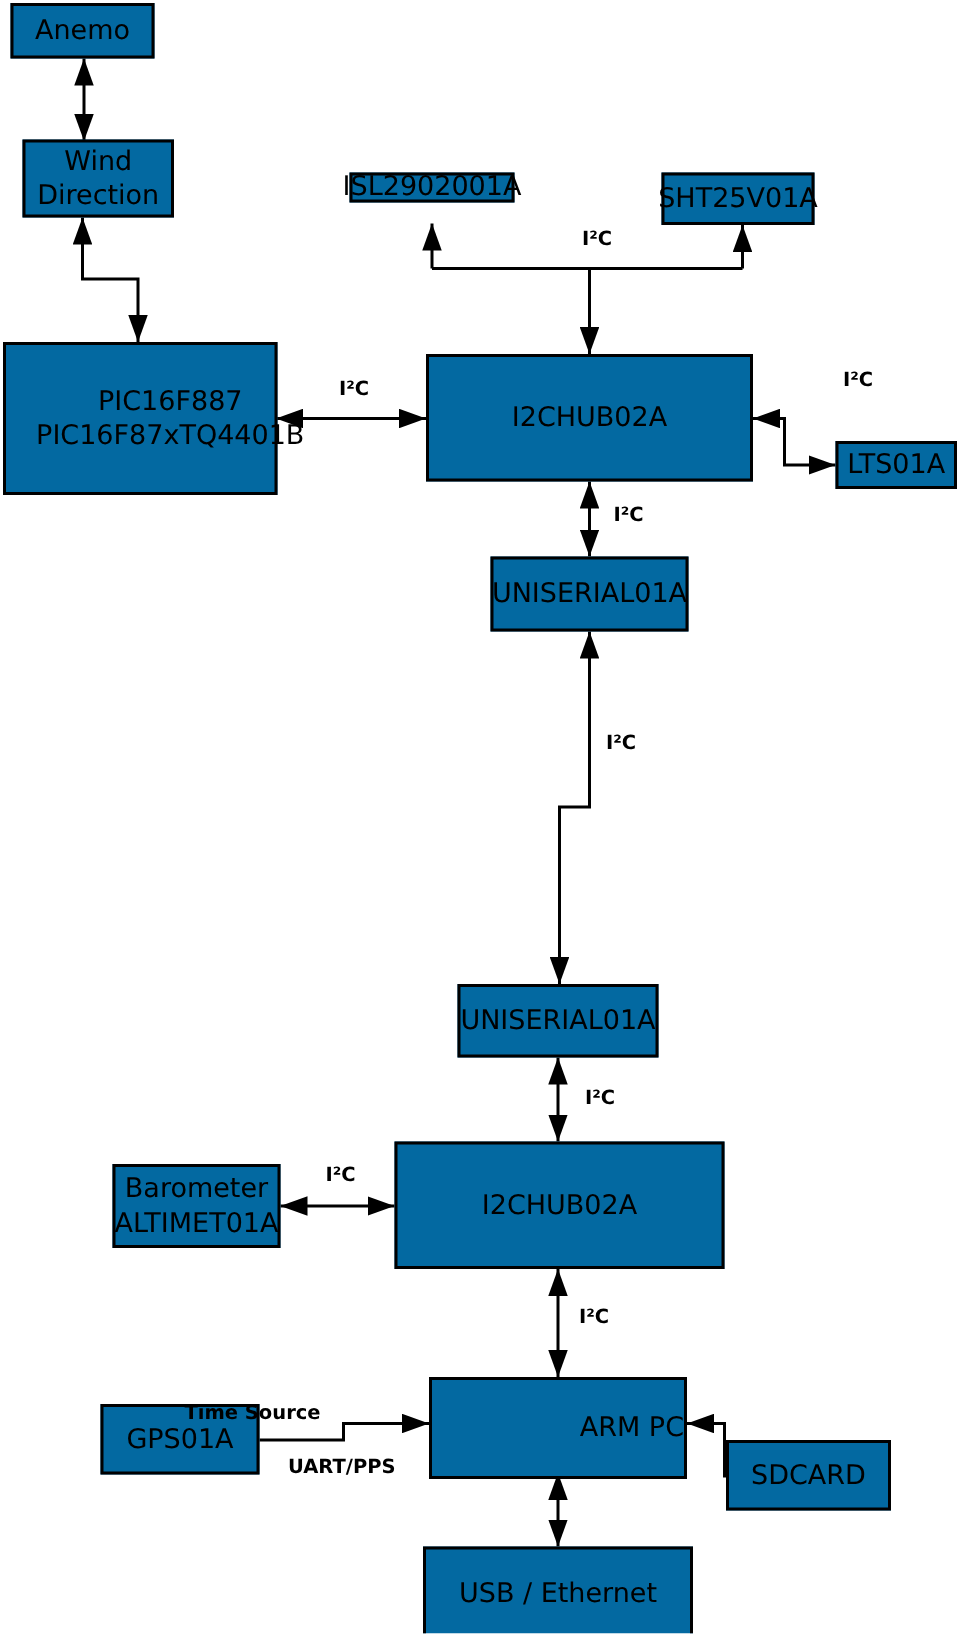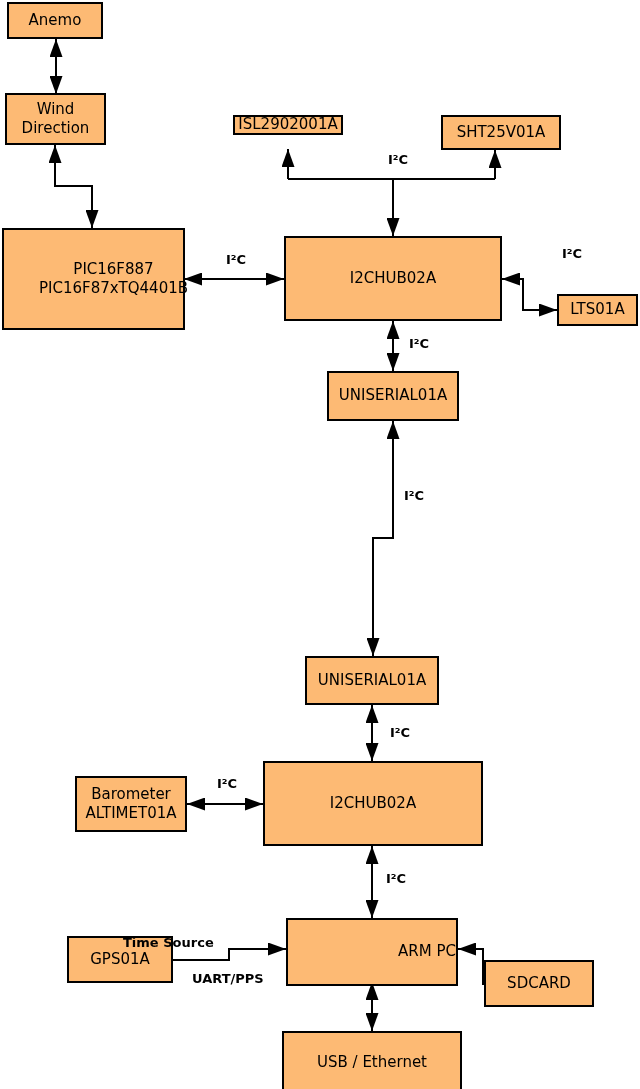--- a/index.html
+++ b/index.html
@@ -17,26 +17,26 @@
   }
   #wires {
     position: absolute;
     left: 0; top: 0;
     width: 640px; height: 1089px;
   }
   .node {
     position: absolute;
     box-sizing: border-box;
     border: 2px solid #000000;
-    background: #fdba74;
+    background: #0369a1;
     display: flex;
     align-items: center;
     justify-content: center;
     text-align: center;
-    font-size: 15px;
+    font-size: 18px;
     color: #000000;
     line-height: 1.3;
   }
   .node-label {
     white-space: pre-line;
   }
   .edge-label {
     position: absolute;
     font-size: 13px;
     color: #000000;
@@ -73,35 +73,35 @@
       <path d="M173,960 H229 V949 H286" marker-end="url(#arr)"></path>
       <path d="M458,949 H483 V984 H505" marker-start="url(#arr)" marker-end="url(#arr)"></path>
       <path d="M372,982 V1031" marker-start="url(#arr)" marker-end="url(#arr)"></path>
     </g>
   </svg>
 
   <div class="node" style="left:7px; top:2px; width:96px; height:37px;">
     <span class="node-label">Anemo</span>
   </div>
 
-  <div class="node" style="left:5px; top:93px; width:101px; height:52px;">
+  <div class="node" style="left:15px; top:93px; width:101px; height:52px;">
     <span class="node-label">Wind
 Direction</span>
   </div>
 
   <div class="node" style="left:2px; top:228px; width:183px; height:102px;padding-left:40px;">
     <span class="node-label">PIC16F887
 PIC16F87xTQ4401B</span>
   </div>
 
   <div class="node" style="left:233px; top:115px; width:110px; height:20px;">
     <span class="node-label">ISL2902001A</span>
   </div>
 
-  <div class="node" style="left:441px; top:115px; width:120px; height:35px;">
+  <div class="node" style="left:441px; top:115px; width:102px; height:35px;">
     <span class="node-label">SHT25V01A</span>
   </div>
 
   <div class="node" style="left:284px; top:236px; width:218px; height:85px;">
     <span class="node-label">I2CHUB02A</span>
   </div>
 
   <div class="node" style="left:557px; top:294px; width:81px; height:32px;">
     <span class="node-label">LTS01A</span>
   </div>

